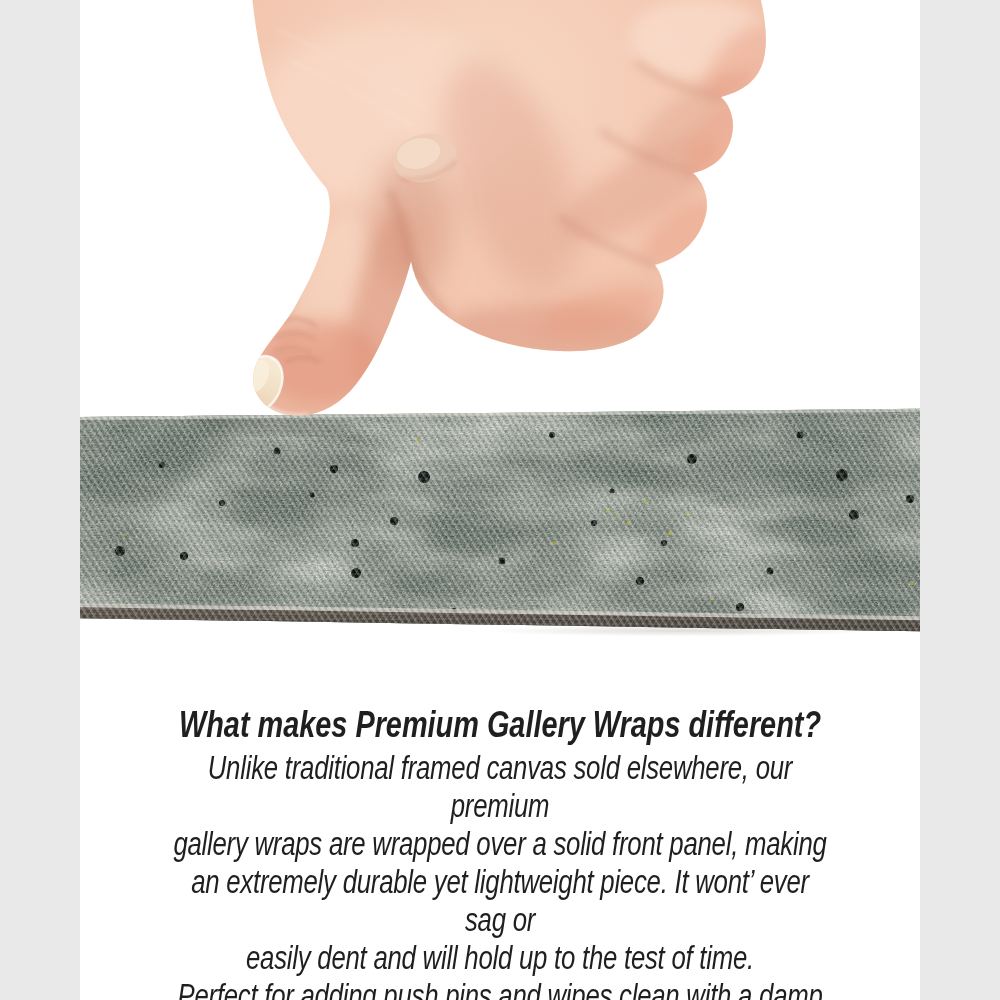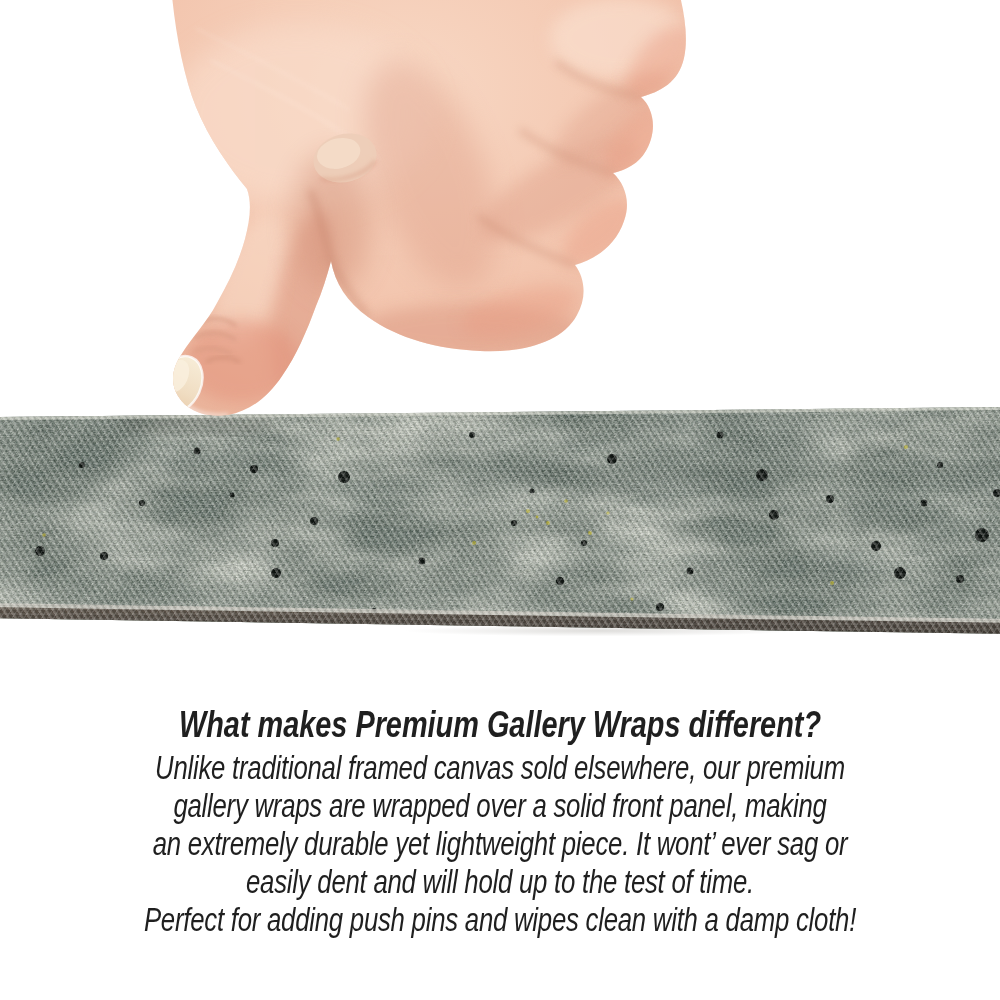--- a/index.html
+++ b/index.html
@@ -10,21 +10,21 @@
     --canvas-dark:#51605a;
     --canvas-edge:#47403a;
     --skin-base:#f3c6af;
     --skin-light:#f9dcca;
     --skin-shadow:#dd9c85;
     --nail:#f0ddc2;
   }
   *{box-sizing:border-box;margin:0;padding:0}
   html,body{background:#e9e9e9}
   .stage{
-    position:relative;width:1000px;height:1000px;margin:0 auto;
+    position:relative;width:840px;height:1000px;margin:0 auto;
     background:var(--background);overflow:hidden;
     font-family:"Liberation Sans",sans-serif;
   }
   
   .canvas-strip{
     position:absolute;left:-8px;top:403px;width:1016px;height:236px;
     clip-path:polygon(0 14px,100% 4px,100% 231px,0 215px);
     z-index:1;
   }
   .canvas-strip svg{position:absolute;inset:0;width:100%;height:100%}

